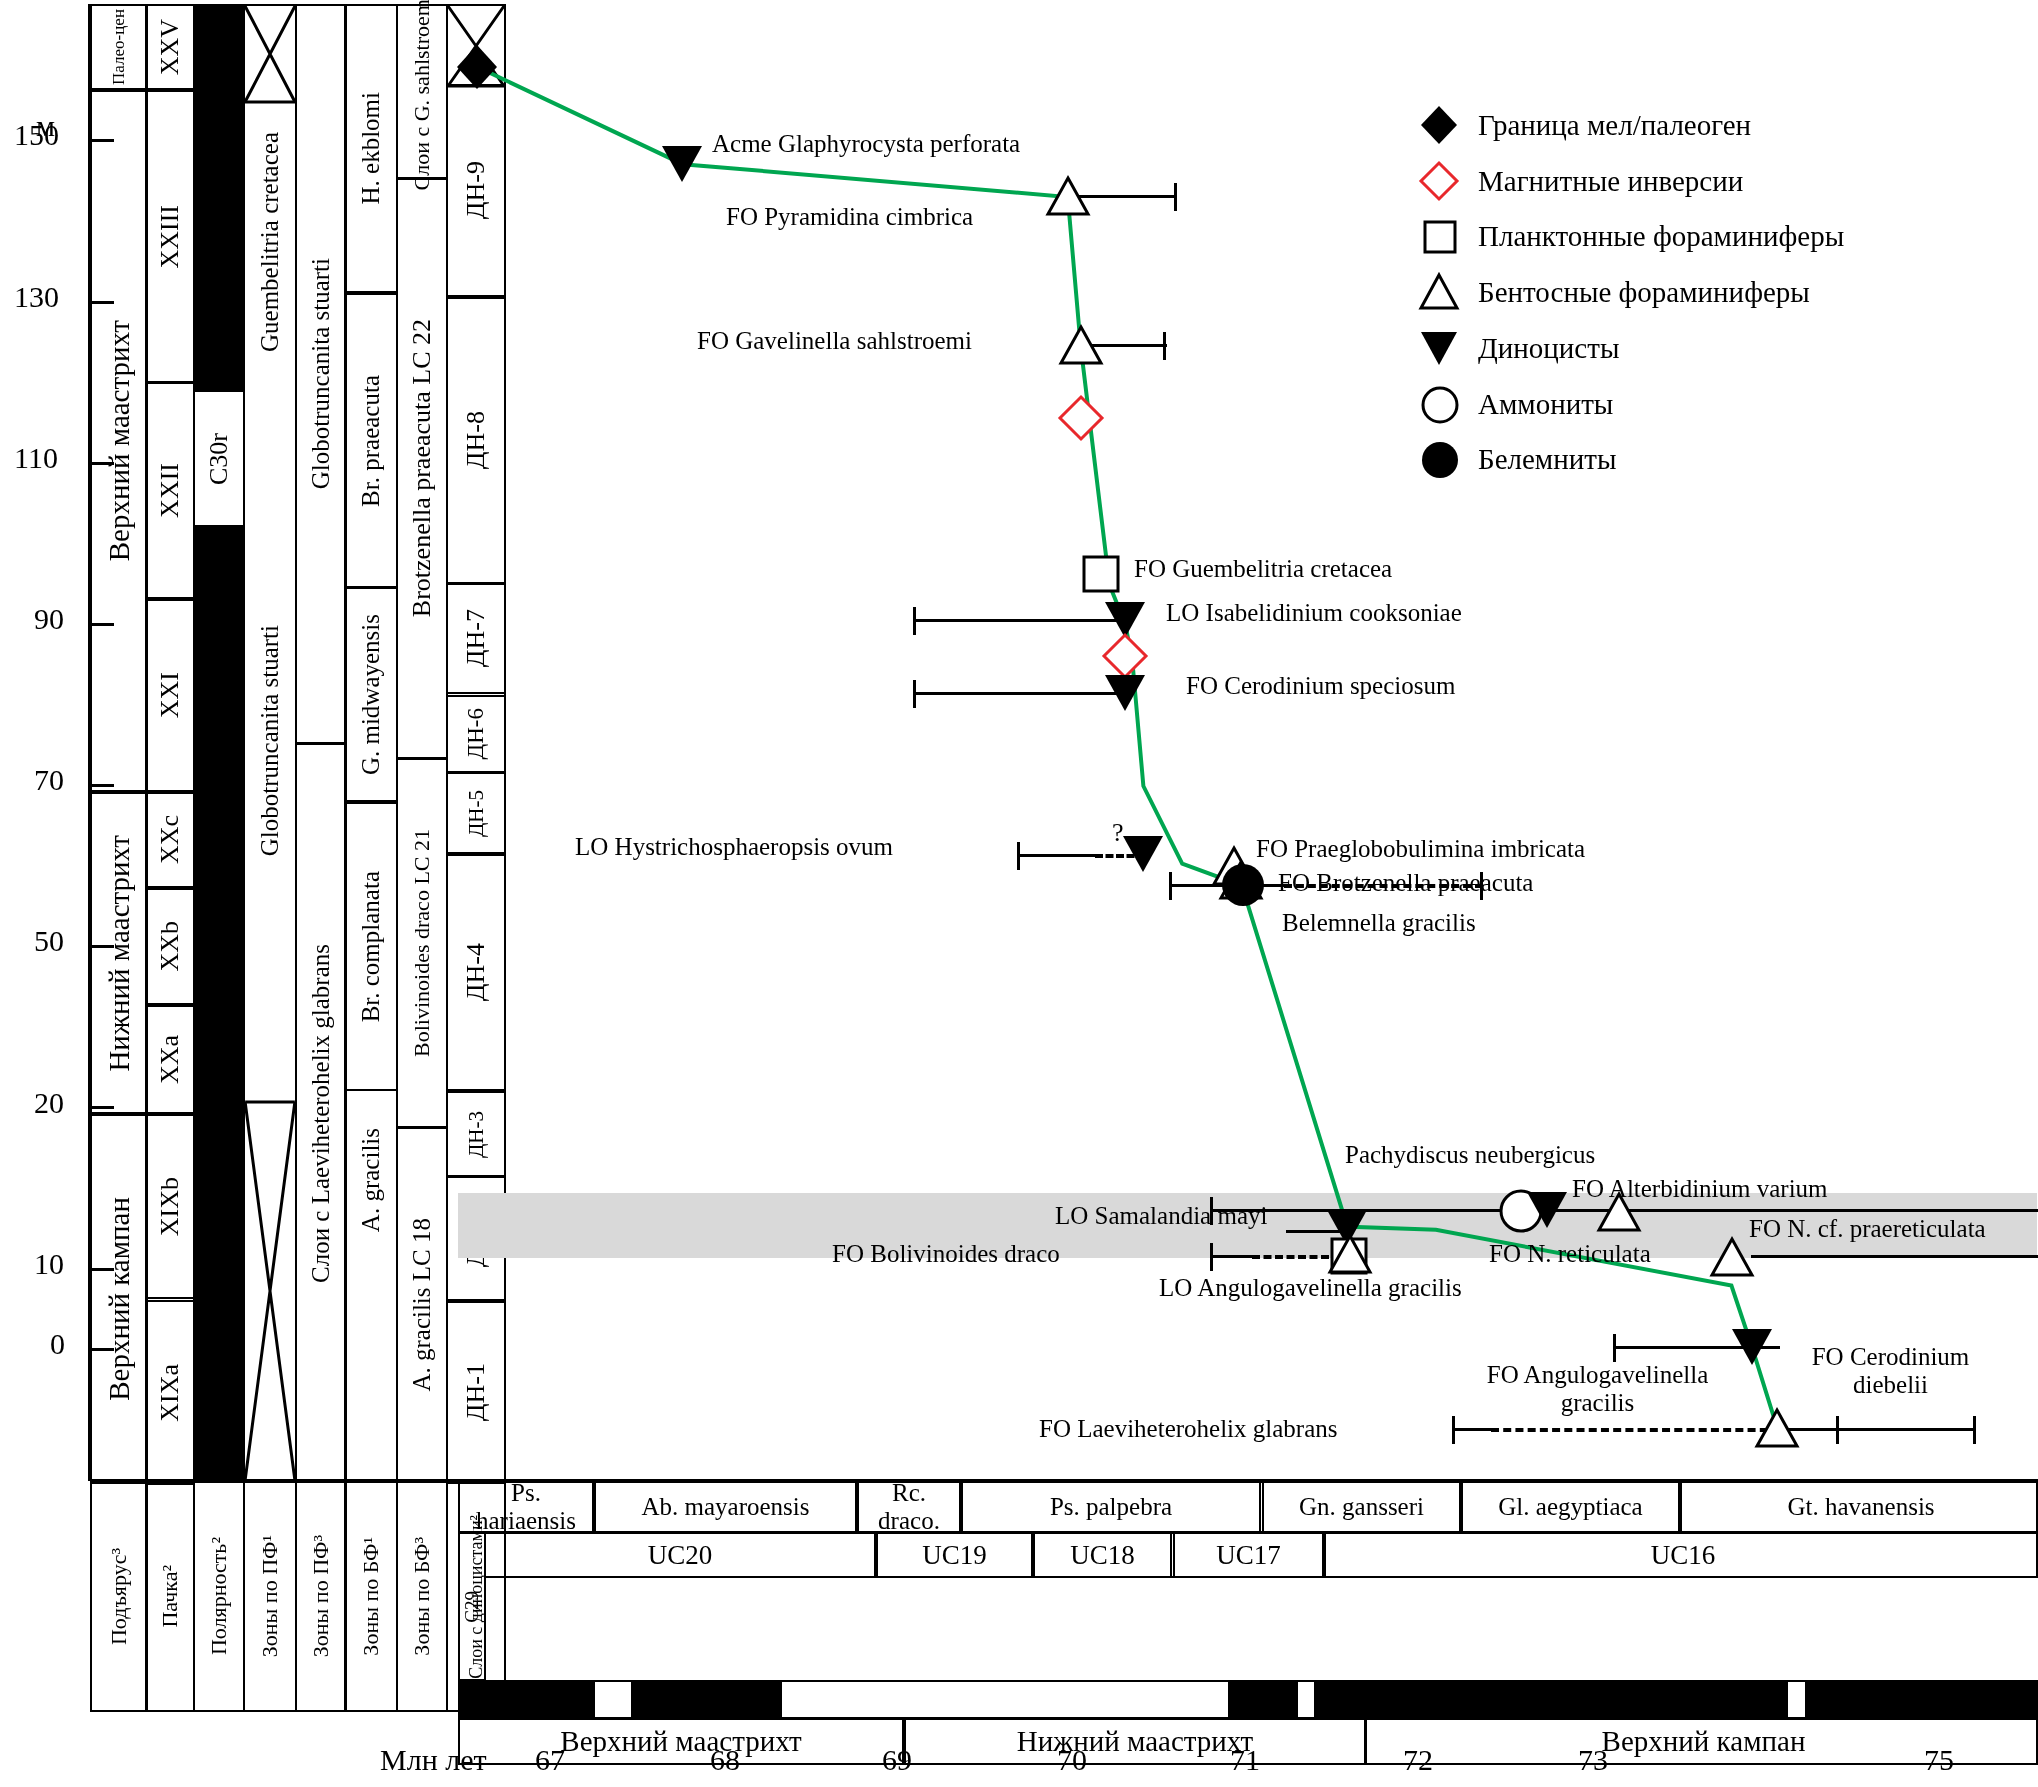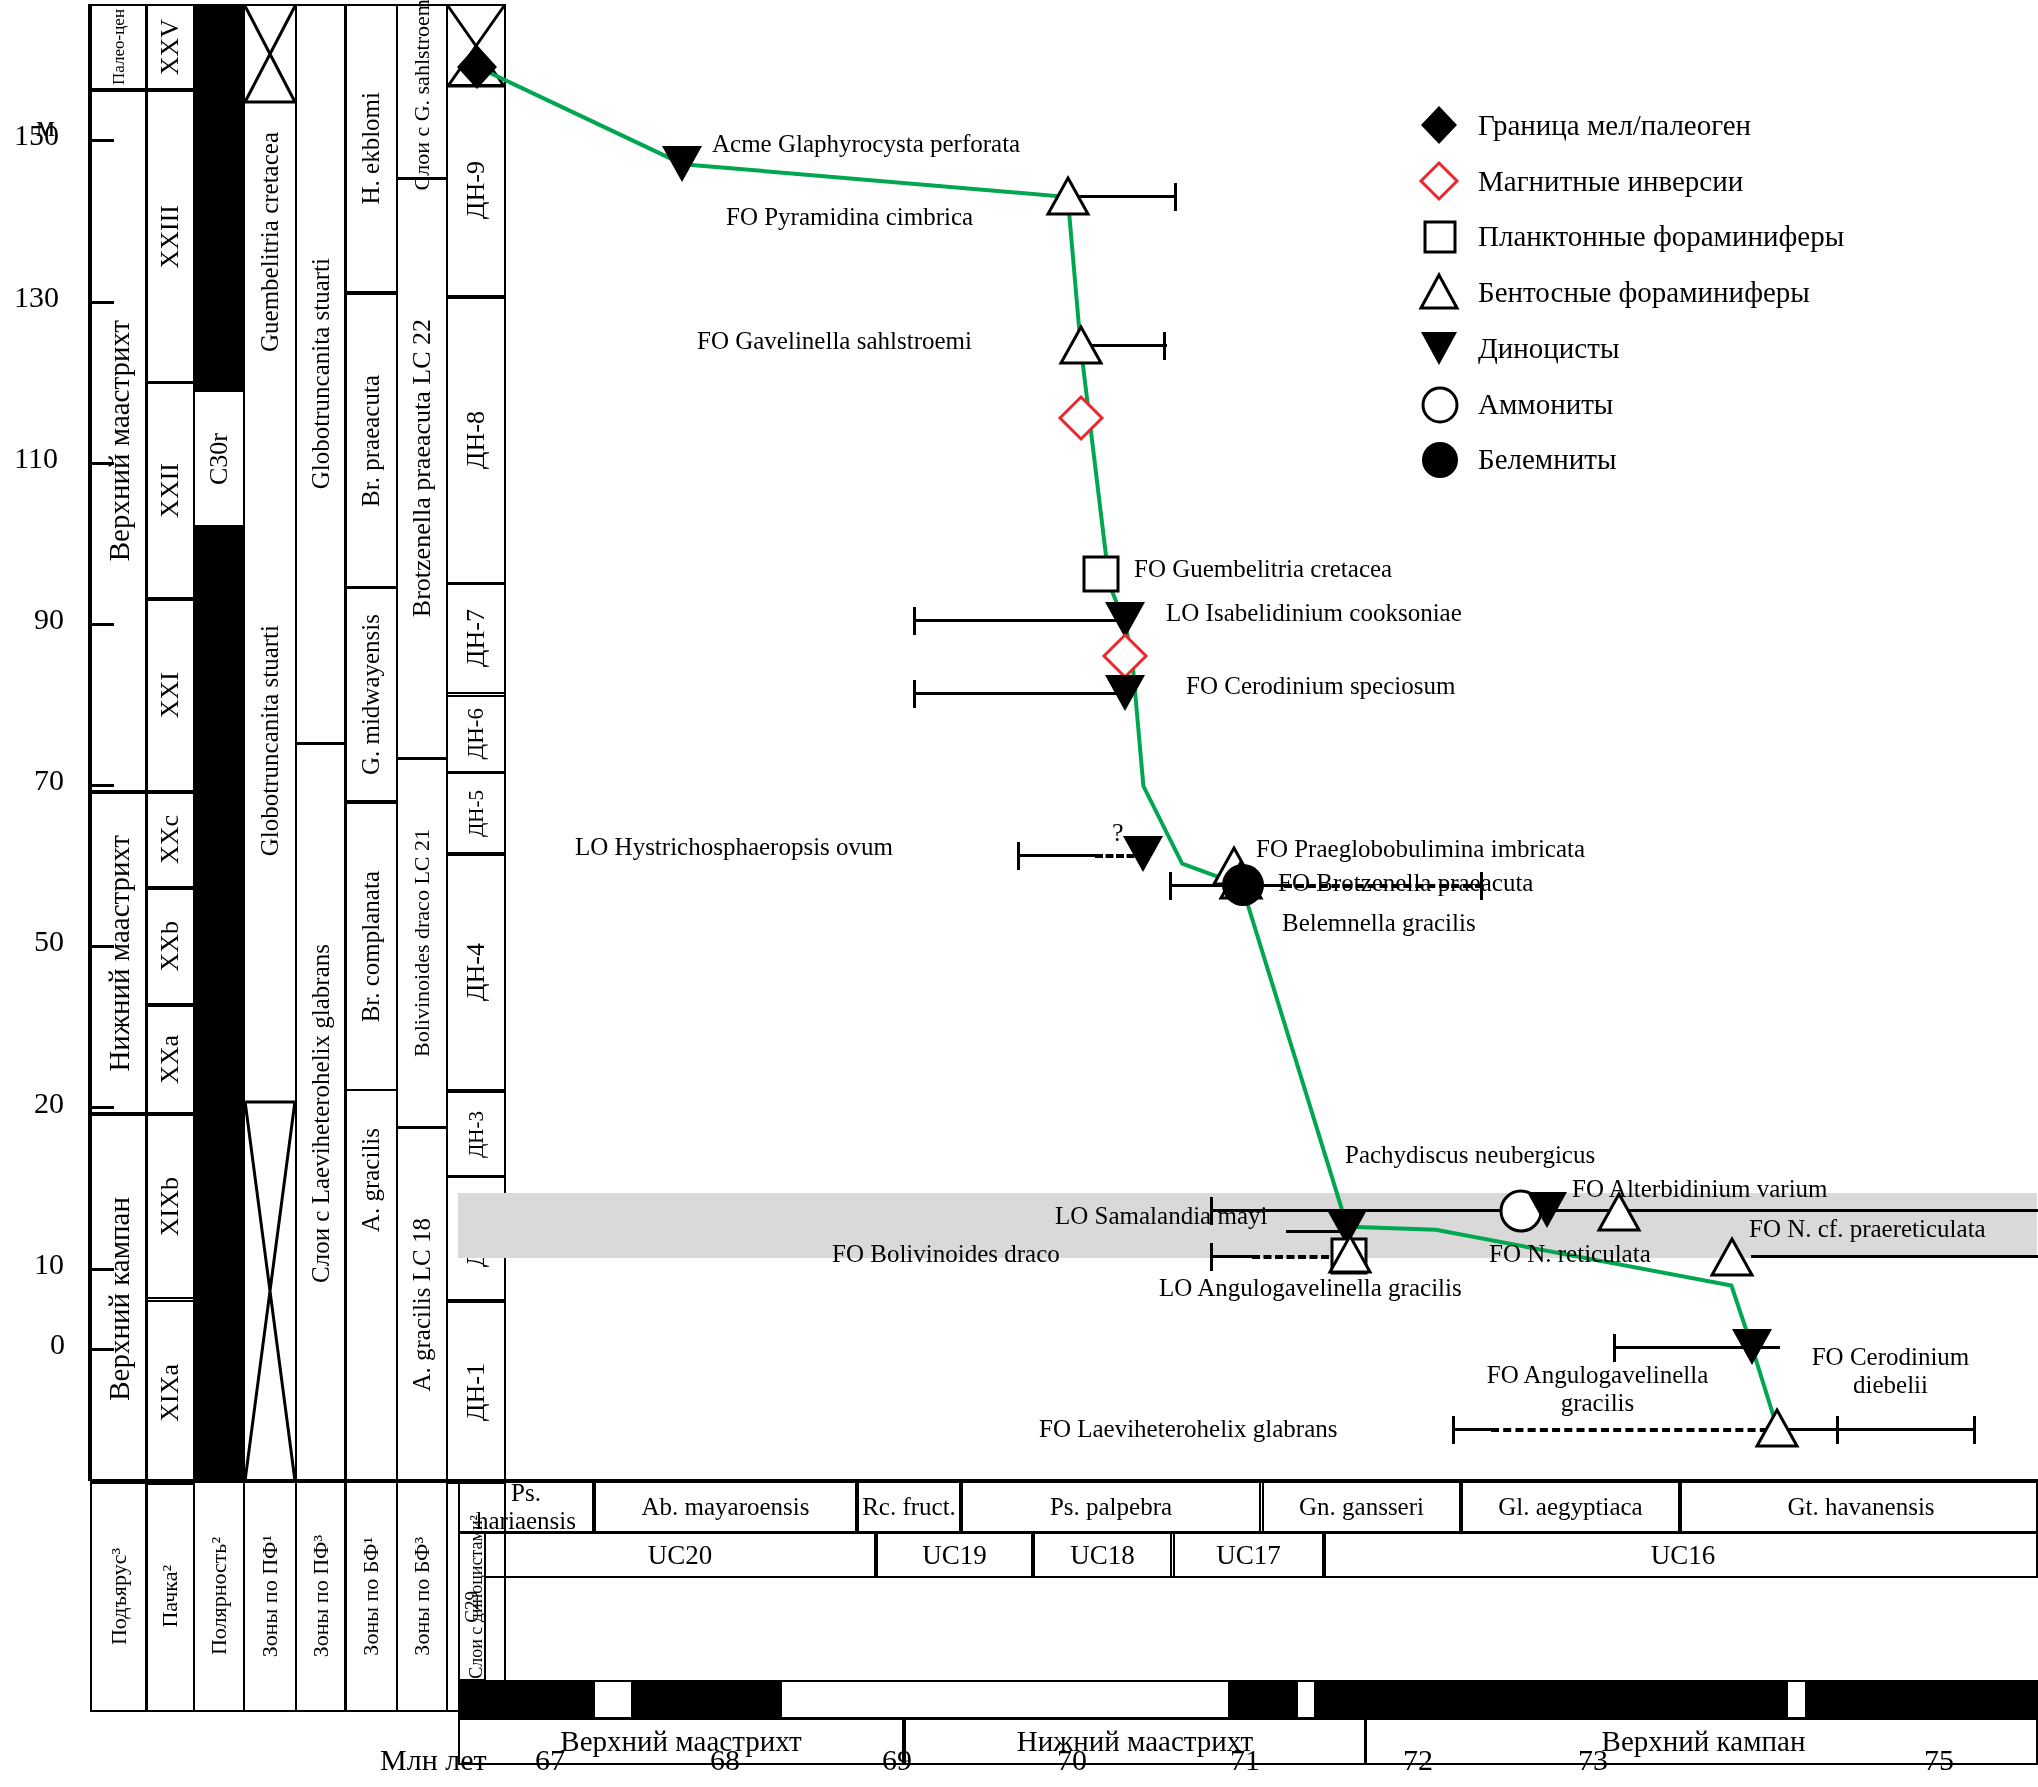--- a/index.html
+++ b/index.html
@@ -447,21 +447,21 @@
     </div>
 
   <div class="bx abs" style="left:458px;top:1481px;width:1580px;height:52px;">
     <div class="bx abs ctr" style="left:-2px;top:-2px;width:136px;height:52px;">
         <span style="font-size:25px;">Ps. hariaensis</span>
       </div>
     <div class="bx abs ctr" style="left:134px;top:-2px;width:263px;height:52px;">
         <span style="font-size:25px;">Ab. mayaroensis</span>
       </div>
     <div class="bx abs ctr" style="left:397px;top:-2px;width:104px;height:52px;">
-        <span style="font-size:25px;">Rc. fruct.</span>
+        <span style="font-size:25px;">Rc. draco.</span>
       </div>
     <div class="bx abs ctr" style="left:501px;top:-2px;width:300px;height:52px;">
         <span style="font-size:25px;">Ps. palpebra</span>
       </div>
     <div class="bx abs ctr" style="left:802px;top:-2px;width:199px;height:52px;">
         <span style="font-size:25px;text-align:right;">Gn. gansseri</span>
       </div>
     <div class="bx abs ctr" style="left:1001px;top:-2px;width:219px;height:52px;">
         <span style="font-size:25px;">Gl. aegyptiaca</span>
       </div>

